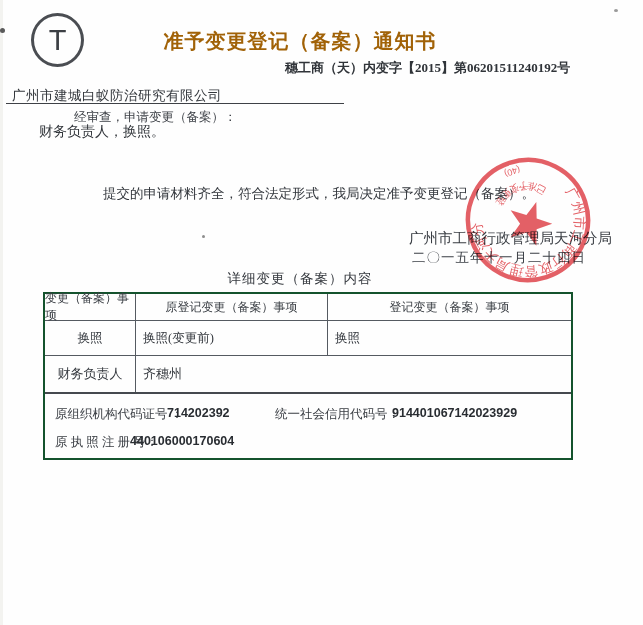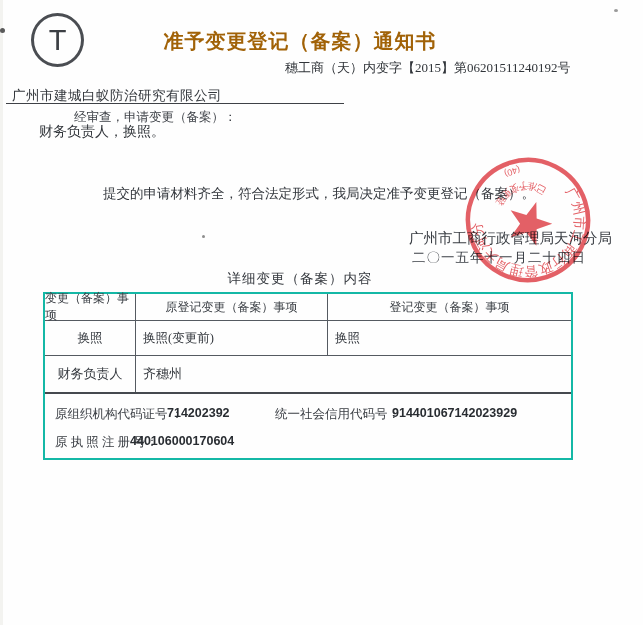--- a/index.html
+++ b/index.html
@@ -9,33 +9,33 @@
   }
   .abs{position:absolute;white-space:nowrap;}
   
   .t-mark{
     left:31px;top:13px;width:47px;height:48px;border:3px solid #4a4d52;border-radius:50%;
     display:flex;align-items:center;justify-content:center;
     font-family:"Liberation Sans","DejaVu Sans",sans-serif;
     font-size:29px;color:#3c3f44;font-weight:400;
   }
   .doc-title{left:0;top:28px;width:600px;text-align:center;font-size:20px;font-weight:600;color:#a16207;letter-spacing:1px;}
-  .doc-number{left:285px;top:59px;font-size:13px;font-weight:400;color:#303439;}
+  .doc-number{left:285px;top:59px;font-size:13px;font-weight:700;color:#303439;}
   .company{left:12px;top:87px;font-size:13.5px;color:#33373c;letter-spacing:.5px;}
   .company-underline{left:6px;top:103px;width:338px;height:0;border-top:1.6px solid #3e4146;}
   .intro{left:74px;top:109px;font-size:12.5px;color:#3a3e44;}
   .change-items{left:39px;top:123px;font-size:14px;color:#32363b;}
   .approval{left:103px;top:185px;font-size:13.5px;color:#33373d;}
   .authority{left:0;top:229px;width:612px;text-align:right;font-size:14.5px;color:#383c42;}
   .issue-date{left:0;top:249px;width:586px;text-align:right;font-size:13.5px;color:#3a3e44;letter-spacing:1px;}
   .table-title{left:0;top:270px;width:600px;text-align:center;font-size:13.5px;color:#33373d;letter-spacing:1px;}
   
   .chg-table{
     position:absolute;left:43px;top:292px;width:526px;
-    border:2px solid #14b8a6;background:transparent;
+    border:2px solid #14532d;background:transparent;
   }
   .trow{display:flex;border-bottom:1.4px solid #555a61;}
   .trow.last-rule{border-bottom:2px solid #45494f;}
   .c1{width:90px;display:flex;align-items:center;justify-content:center;border-right:1.4px solid #555a61;}
   .c2{width:192px;display:flex;align-items:center;padding-left:7px;border-right:1.4px solid #555a61;box-sizing:border-box;}
   .c3{flex:1;display:flex;align-items:center;padding-left:7px;}
   .hrow{height:26px;font-size:12px;color:#3c4046;}
   .hrow .c2,.hrow .c3{justify-content:center;padding-left:0;}
   .drow1{height:34px;font-size:12.5px;justify-content:center;}
   .drow2{height:36px;font-size:13px;}

